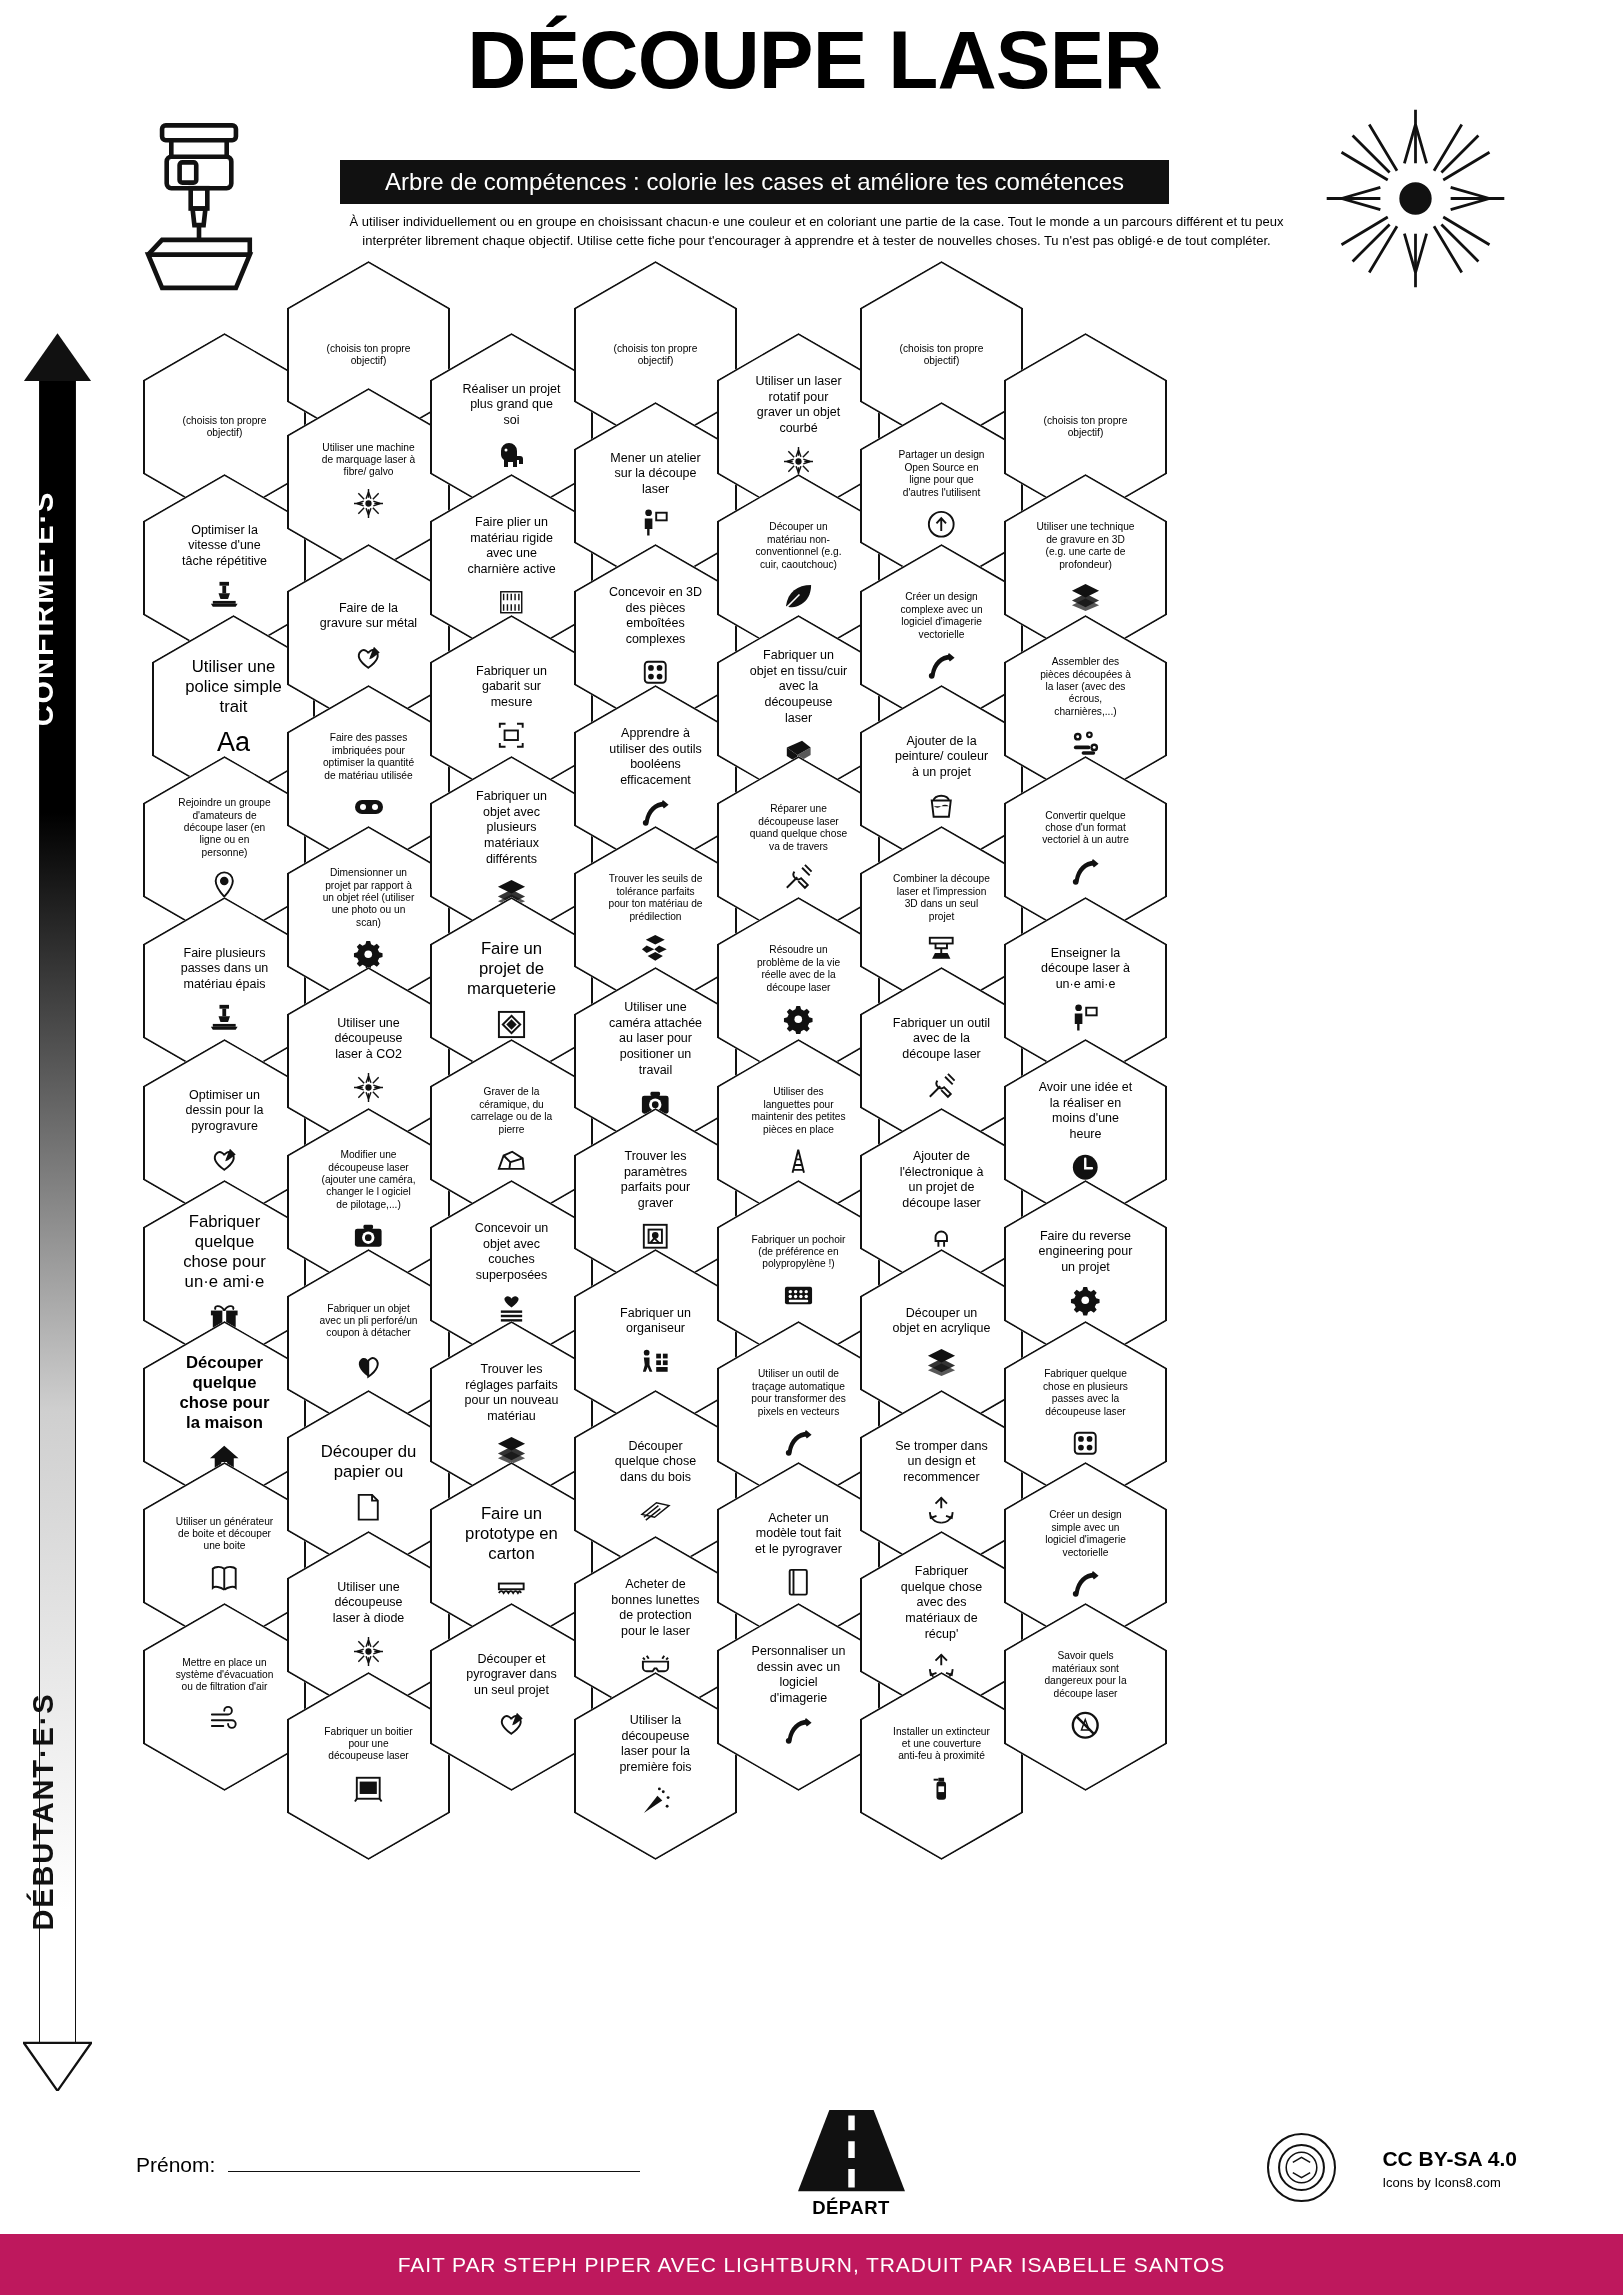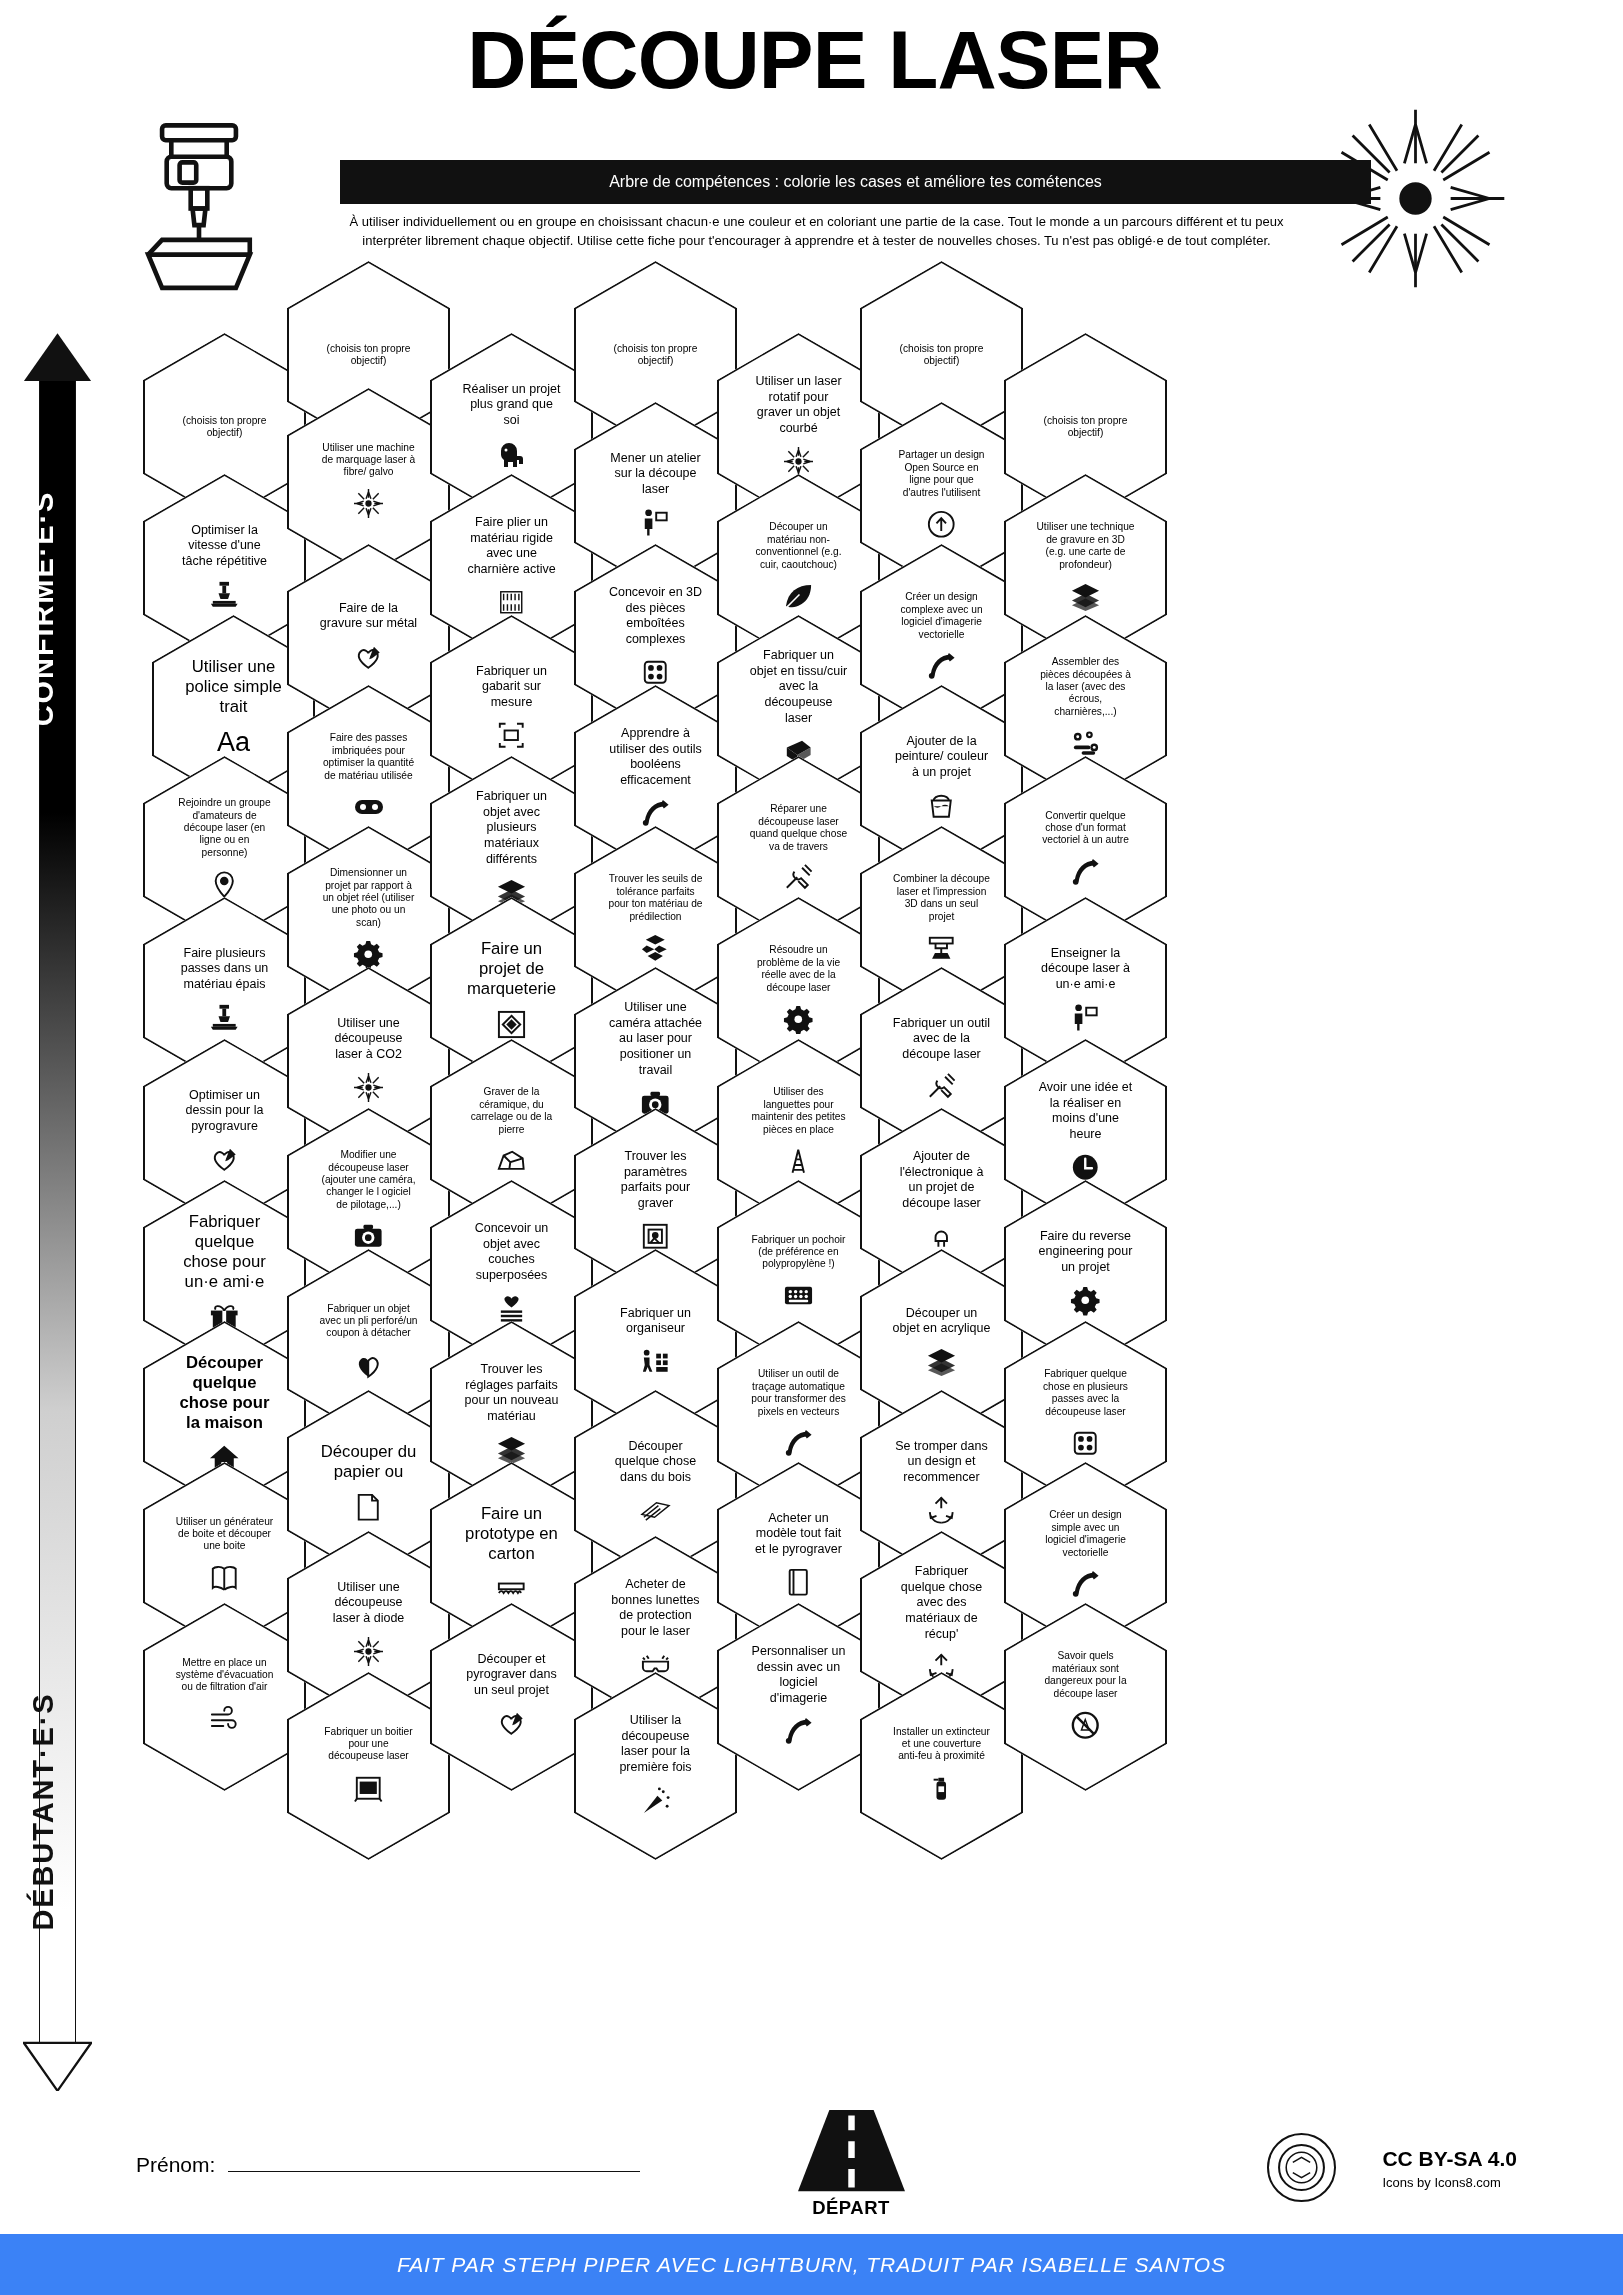--- a/index.html
+++ b/index.html
@@ -17,24 +17,24 @@
   
   #header { position:absolute; left:0; top:0; width:1623px; height:319px; }
 
   #title {
     position:absolute; left:352px; top:18.5px; width:925px;
     text-align:center;
     font-size:82px; font-weight:bold; letter-spacing:-0.9px;
     line-height:1.0;
   }
   #subtitle-bar {
-    position:absolute; left:340px; top:160px; width:1031px; height:44px;
+    position:absolute; left:340px; top:160px; width:829px; height:44px;
     background:#111; color:#fff;
     display:flex; align-items:center; justify-content:center;
-    font-size:16px; font-weight:400;
+    font-size:24px; font-weight:400;
   }
   #intro {
     position:absolute; left:319px; top:213px; width:995px;
     text-align:center; font-size:13px; line-height:1.45;
   }
 
   
   #machine-icon { position:absolute; left:139px; top:116px; width:120px; height:185px; }
   
   #burst-icon { position:absolute; left:1323px; top:106px; width:185px; height:185px; }
@@ -125,23 +125,23 @@
   }
   #cc-sub { font-size:13px; font-weight:normal; margin-top:3.7px; }
   #cc-badge {
     position:absolute; right:287px; top:2133px;
     width:69px; height:69px; border:2.8px solid #111; border-radius:50%;
     display:flex; align-items:center; justify-content:center;
   }
 
   #bottom-bar {
     position:absolute; left:0; bottom:0; width:1623px; height:61px;
-    background:#3b82f6; color:#fff;
+    background:#be185d; color:#fff;
     display:flex; align-items:center; justify-content:center;
-    font-size:21px; letter-spacing:0.9px;font-style:italic;
+    font-size:21px; letter-spacing:0.9px;
   }
 </style>
 </head>
 <body>
 
 <div id="header">
 
   <div id="machine-icon">
     <svg viewBox="0 0 130 200" width="120" height="185" fill="none" stroke="#111" stroke-width="5">
       <rect x="25" y="10" width="80" height="16" rx="4"></rect>

